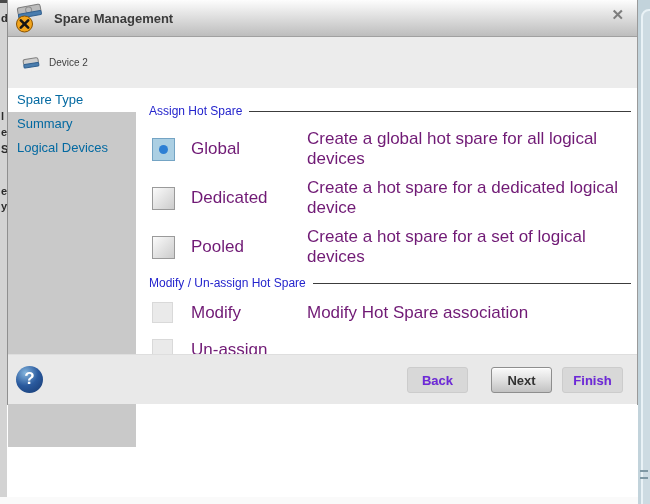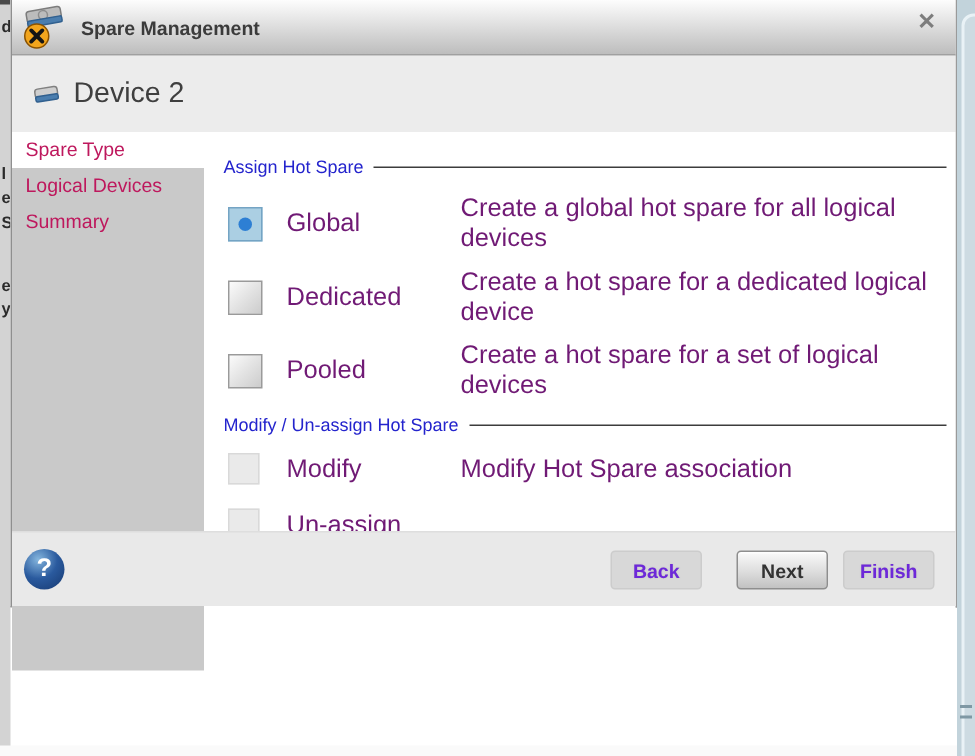--- a/index.html
+++ b/index.html
@@ -20,25 +20,25 @@
             border-left:1px solid #8f8f8f; border-right:1px solid #9a9a9a; border-bottom:1px solid #9a9a9a; }
 
   .titlebar { position:relative; height:37px; background:linear-gradient(#fdfdfd, #bdbdbd);
               border-bottom:1px solid #a0a0a0; display:flex; align-items:center; }
   .title-text { font-size:13px; font-weight:bold; color:#3b3b3b; margin-left:10px; }
   .title-icon { margin-left:6px; width:30px; height:32px; }
   .close { position:absolute; right:13px; top:7px; color:#7d7d7d; font-size:15px; font-weight:bold;
            line-height:15px; cursor:pointer; }
 
   .device-header { height:51px; background:#ececec; display:flex; align-items:center; padding-left:14px; }
-  .device-label { font-size:19px; color:#3f3f3f; margin-left:8px; }
+  .device-label { font-size:10px; color:#3f3f3f; margin-left:8px; }
 
   .main { position:absolute; left:0; top:88px; width:629px; height:359px; background:#ffffff; }
   .sidebar { position:absolute; left:0; top:0; width:128px; height:359px; background:#c9c9c9; }
-  .side-item { height:24px; line-height:24px; padding-left:9px; font-size:13px; color:#be185d; cursor:default; }
+  .side-item { height:24px; line-height:24px; padding-left:9px; font-size:13px; color:#0369a1; cursor:default; }
   .side-item.active { background:#ffffff; }
 
   .content { position:absolute; left:128px; top:0; right:0; bottom:0; padding:16px 6px 0 13px; }
   .sec-head { display:flex; align-items:center; margin-bottom:11px; }
   .sec-head.second { }
   .sec-title { color:#2424cd; font-size:12px; white-space:nowrap; line-height:14px; }
   .sec-rule { flex:1; height:1px; background:#3c3c3c; margin-left:7px; margin-top:1px; }
 
   .opt-row { display:grid; grid-template-columns:39px 116px auto; align-items:center;
              padding-left:3px; margin-bottom:9px; min-height:23px; }
@@ -109,22 +109,22 @@
         <rect x="1.5" y="3.5" width="15" height="6" rx="2" fill="#cfcfcf" stroke="#808080" stroke-width="1"></rect>
         <rect x="1.5" y="8.5" width="15" height="3.5" rx="1" fill="#4a7dae" stroke="#31608f" stroke-width="1"></rect>
       </g>
     </svg>
     <span class="device-label">Device 2</span>
   </div>
 
   <div class="main">
     <div class="sidebar">
         <div class="side-item active">Spare Type</div>
+        <div class="side-item">Summary</div>
         <div class="side-item">Logical Devices</div>
-        <div class="side-item">Summary</div>
       </div>
     <div class="content">
         <div class="sec-head">
           <span class="sec-title">Assign Hot Spare</span>
           <div class="sec-rule"></div>
         </div>
         <div class="opt-row">
           <div class="square selected"></div>
           <span class="opt-label">Global</span>
           <span class="opt-desc">Create a global hot spare for all logical devices</span>

